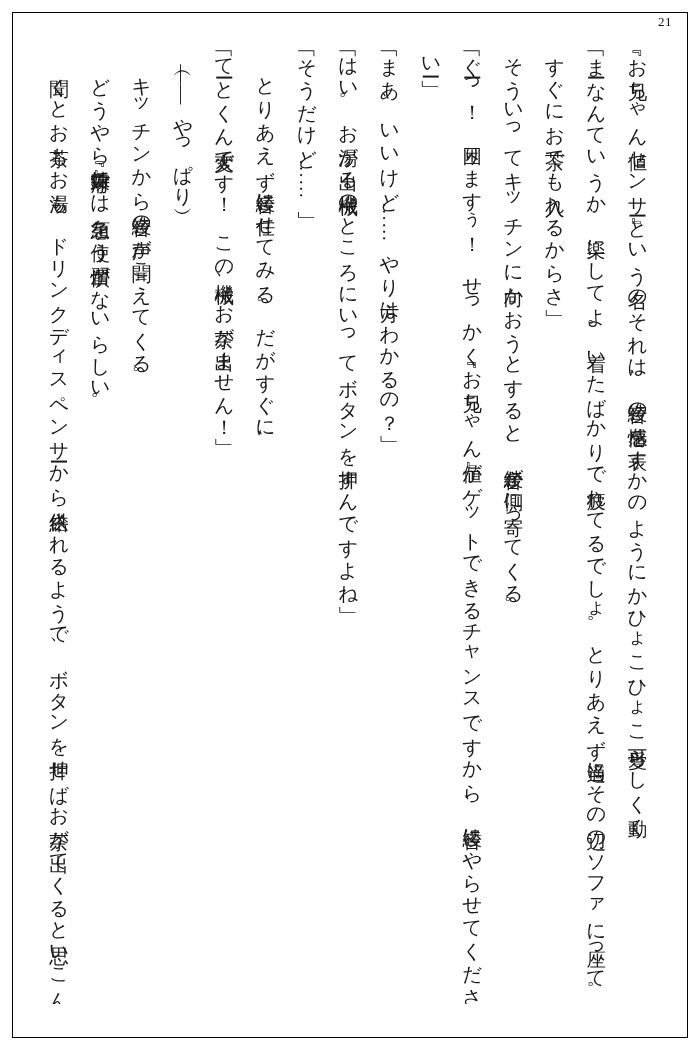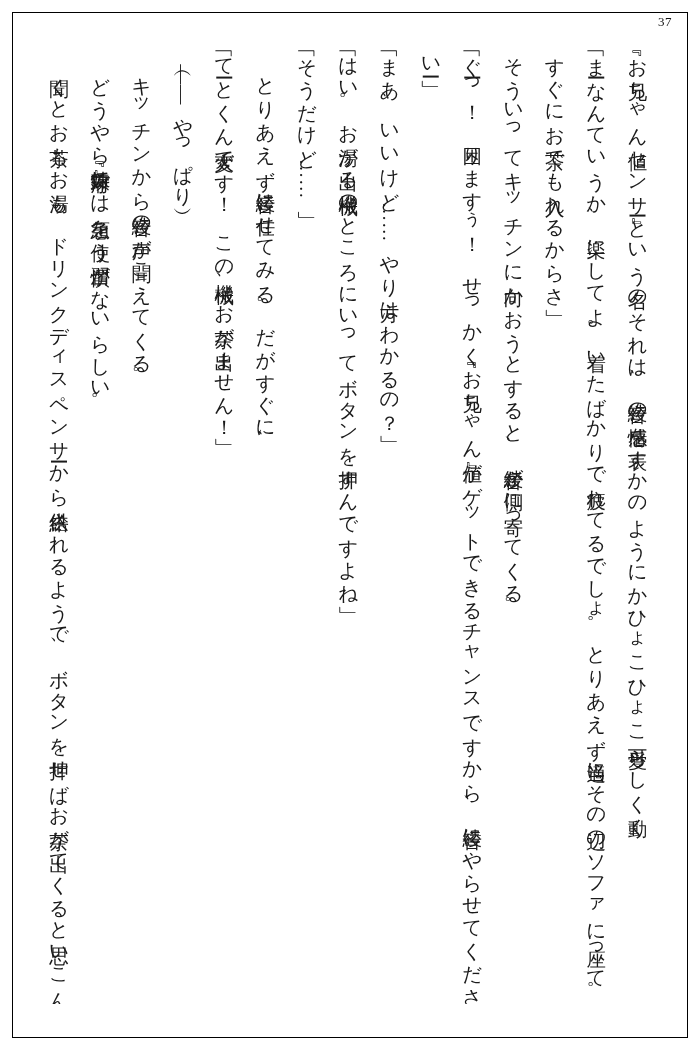--- a/index.html
+++ b/index.html
@@ -72,21 +72,21 @@
   .text-body p.indent {
     text-indent: 1em;
   }
 </style>
 </head>
 <body>
 
 <div class="page">
   <div class="page-frame"></div>
 
-  <div class="page-number">37</div>
+  <div class="page-number">21</div>
 
   <div class="text-body">
     <p>『お兄ちゃん値センサー』という名のそれは、綾音の感情を表すかのようにかひょこひょこ可愛らしく動く。</p>
     <p>「まーなんていうか、楽にしてよ。着いたばかりで疲れてるでしょ。とりあえず適当にその辺のソファに座って。すぐにお茶でも入れるからさ」</p>
     <p>そういってキッチンに向かおうとすると、綾音が側に寄ってくる。</p>
     <p>「ぐーっ！　困りますぅ！　せっかく『お兄ちゃん値』がゲットできるチャンスですから、綾音にやらせてくださいー」</p>
     <p>「まあ、いいけど……やり方はわかるの？」</p>
     <p>「はい。お湯が出る機械のところにいってボタンを押すんですよね」</p>
     <p>「そうだけど……」</p>
     <p class="indent">とりあえず綾音に任せてみる。だがすぐに、</p>

